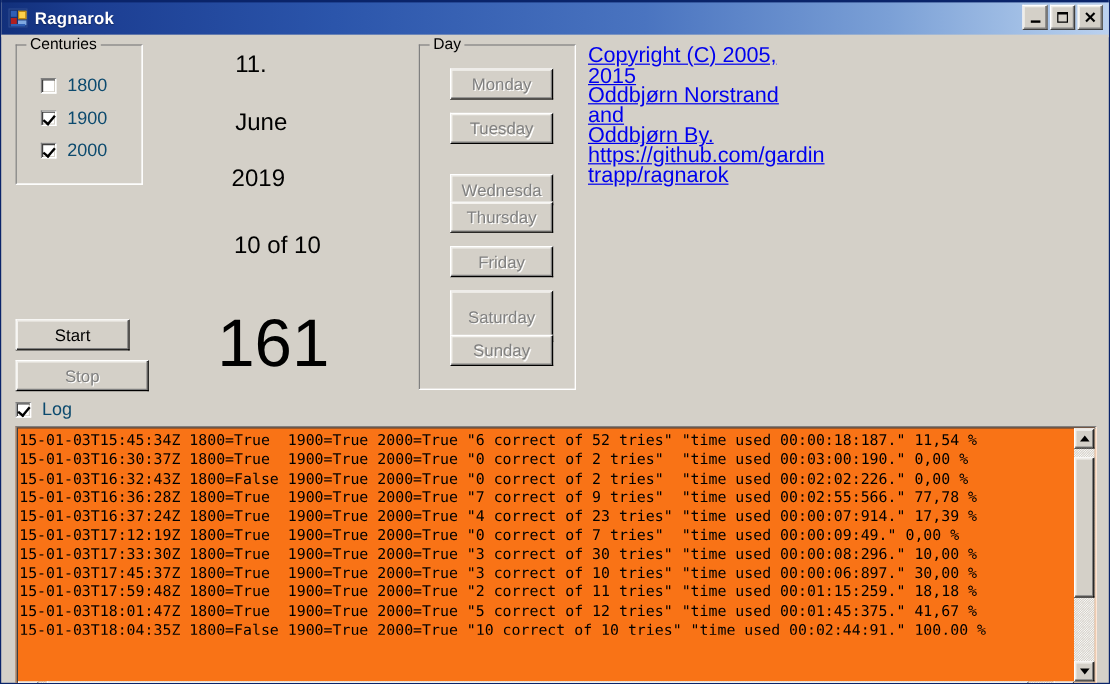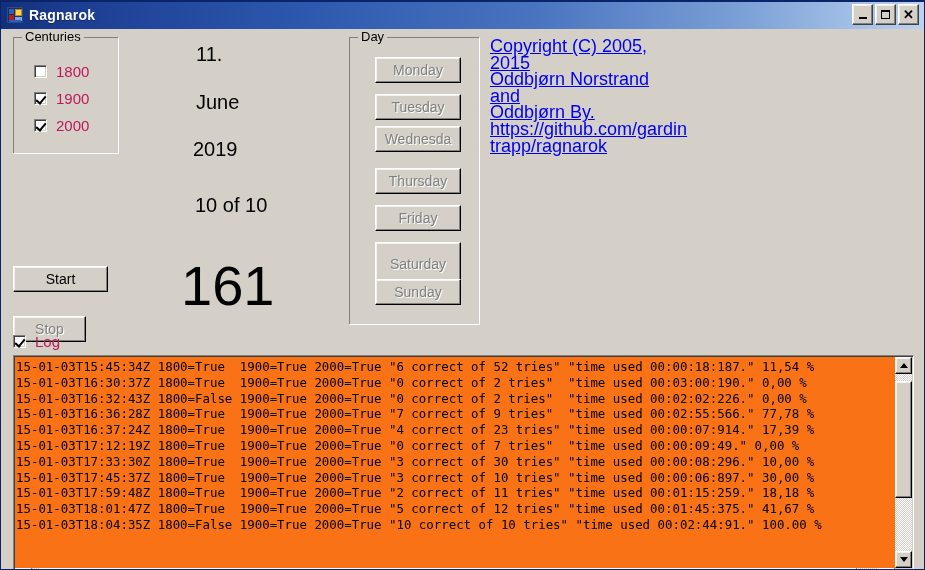--- a/index.html
+++ b/index.html
@@ -162,21 +162,21 @@
     position: absolute;
     left: 3px; top: 1px;
     width: 4px; height: 8px;
     border: solid #000000;
     border-width: 0 2px 2px 0;
     transform: rotate(40deg);
   }
   .cblabel {
     margin-left: 9px;
     font-size: 15px;
-    color: #be185d;
+    color: #0c4a6e;
     line-height: 1;
     white-space: nowrap;
   }
 
   
   .btn {
     position: absolute;
     box-sizing: border-box;
     background: #d4d0c8;
     border: 1px solid #ffffff;
@@ -367,37 +367,37 @@
   <div class="dlabel" style="left:180px; top:139px;">2019</div>
   <div class="dlabel" style="left:182px; top:195px;">10 of 10</div>
   <div id="counter" style="left: 180px; top: 258px;">161</div>
 
   <div class="groupbox" style="left:348px; top:37px; width:131px; height:288px;">
     <div class="inner"></div>
     <div class="gb-title">Day</div>
 
     <div class="btn disabled" style="left:25px; top:19px; width:86px; height:26px;">Monday</div>
     <div class="btn disabled" style="left:25px; top:56px; width:86px; height:26px;">Tuesday</div>
-    <div class="btn disabled" style="left:25px; top:88px; width:86px; height:26px;">Wednesda</div>
+    <div class="btn disabled" style="left:25px; top:107px; width:86px; height:26px;">Wednesda</div>
     <div class="btn disabled" style="left:25px; top:130px; width:86px; height:26px;">Thursday</div>
     <div class="btn disabled" style="left:25px; top:167px; width:86px; height:26px;">Friday</div>
     <div class="btn disabled" style="left:25px; top:204px; width:86px; height:43px;">Saturday</div>
     <div class="btn disabled" style="left:25px; top:241px; width:86px; height:26px;">Sunday</div>
   </div>
 
   <div id="links">
     <div><span>Copyright (C) 2005, 2015</span></div>
     <div><span> Oddbjørn Norstrand and</span></div>
     <div><span>Oddbjørn By.</span></div>
     <div><span>https://github.com/gardin</span></div>
     <div><span>trapp/ragnarok</span></div>
   </div>
 
   <div class="btn" style="left:12px; top:266px; width:95px; height:26px;">Start</div>
-  <div class="btn disabled" style="left:12px; top:300px; width:73px; height:26px;margin-top:16px;">Stop</div>
+  <div class="btn disabled" style="left:12px; top:300px; width:111px; height:26px;">Stop</div>
 
   <div class="cbrow" style="left:12px; top:334px;">
     <div class="cbox checked"></div>
     <div class="cblabel">Log</div>
   </div>
 
   <div id="logbox">
     <div id="logtext"><div>15-01-03T15:45:34Z 1800=True  1900=True 2000=True "6 correct of 52 tries" "time used 00:00:18:187." 11,54 %</div><div>15-01-03T16:30:37Z 1800=True  1900=True 2000=True "0 correct of 2 tries"  "time used 00:03:00:190." 0,00 %</div><div>15-01-03T16:32:43Z 1800=False 1900=True 2000=True "0 correct of 2 tries"  "time used 00:02:02:226." 0,00 %</div><div>15-01-03T16:36:28Z 1800=True  1900=True 2000=True "7 correct of 9 tries"  "time used 00:02:55:566." 77,78 %</div><div>15-01-03T16:37:24Z 1800=True  1900=True 2000=True "4 correct of 23 tries" "time used 00:00:07:914." 17,39 %</div><div>15-01-03T17:12:19Z 1800=True  1900=True 2000=True "0 correct of 7 tries"  "time used 00:00:09:49." 0,00 %</div><div>15-01-03T17:33:30Z 1800=True  1900=True 2000=True "3 correct of 30 tries" "time used 00:00:08:296." 10,00 %</div><div>15-01-03T17:45:37Z 1800=True  1900=True 2000=True "3 correct of 10 tries" "time used 00:00:06:897." 30,00 %</div><div>15-01-03T17:59:48Z 1800=True  1900=True 2000=True "2 correct of 11 tries" "time used 00:01:15:259." 18,18 %</div><div>15-01-03T18:01:47Z 1800=True  1900=True 2000=True "5 correct of 12 tries" "time used 00:01:45:375." 41,67 %</div><div>15-01-03T18:04:35Z 1800=False 1900=True 2000=True "10 correct of 10 tries" "time used 00:02:44:91." 100,00 %</div></div>
 
     <div class="sb-vert">

